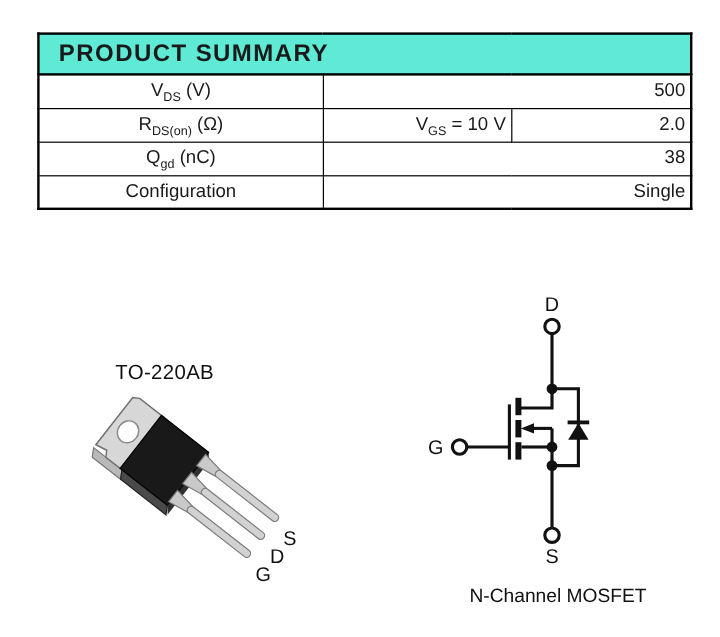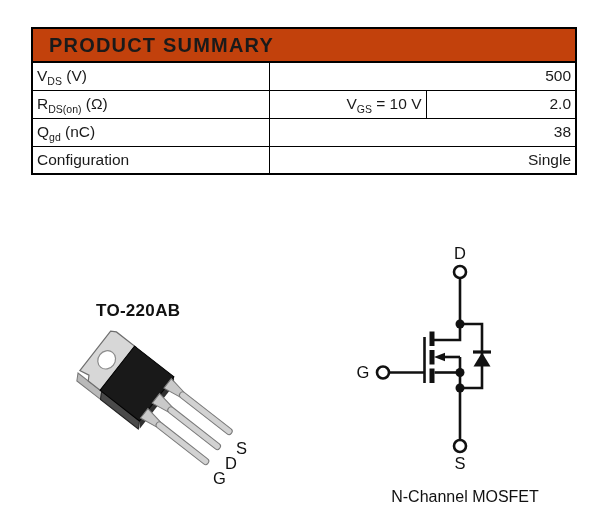--- a/index.html
+++ b/index.html
@@ -18,28 +18,28 @@
   }
   table.summary th {
     border:2px solid #000;
     font-size:20px; font-weight:bold; letter-spacing:1.2px;
     text-align:left; height:34px; padding:0 6px 0 16px; box-sizing:border-box;
   }
   table.summary td {
     border:1px solid #000; font-size:15.5px; height:28px;
     box-sizing:border-box; padding:0 4px;
   }
-  td.label { padding-left:13px; text-align:left; }
+  td.label { padding-left:13px; text-align:center; }
   td.val   { text-align:right; }
   sub { font-size:10.5px; line-height:0; letter-spacing:0; }
 
   
   .pkg-title {
     position:absolute; left:96px; top:301px;
-    font-size:17px; font-weight:bold; color:#111; letter-spacing:0.3px;
+    font-size:17px; font-weight:normal; color:#111; letter-spacing:0.3px;
   }
   .pkg-svg { position:absolute; left:50px; top:278px; }
   .sch-svg { position:absolute; left:340px; top:240px; }
   svg text { font-family:"Liberation Sans", sans-serif; fill:#111; }
   .pin-label { font-size:16.5px; }
   .sch-label { font-size:16.5px; }
   .sch-caption { font-size:16px; }
   .wire { stroke:#111; stroke-width:2.6; fill:none; }
   .thick { stroke:#111; stroke-width:5; fill:none; }
 </style>
@@ -49,21 +49,21 @@
 <div class="page">
 
   <table class="summary">
     <colgroup>
       <col style="width:237px">
         <col style="width:157px">
         <col style="width:150px">
     </colgroup>
     <thead>
       <tr>
-        <th colspan="3" style="background: #c2410c;">PRODUCT SUMMARY</th>
+        <th colspan="3" style="background: #5eead4;">PRODUCT SUMMARY</th>
       </tr>
     </thead>
     <tbody>
         <tr>
           <td class="label">V<sub>DS</sub> (V)</td>
           <td class="val" colspan="2">500</td>
         </tr>
         <tr>
           <td class="label">R<sub>DS(on)</sub> (Ω)</td>
           <td class="val" colspan="1">V<sub>GS</sub> = 10 V</td>

